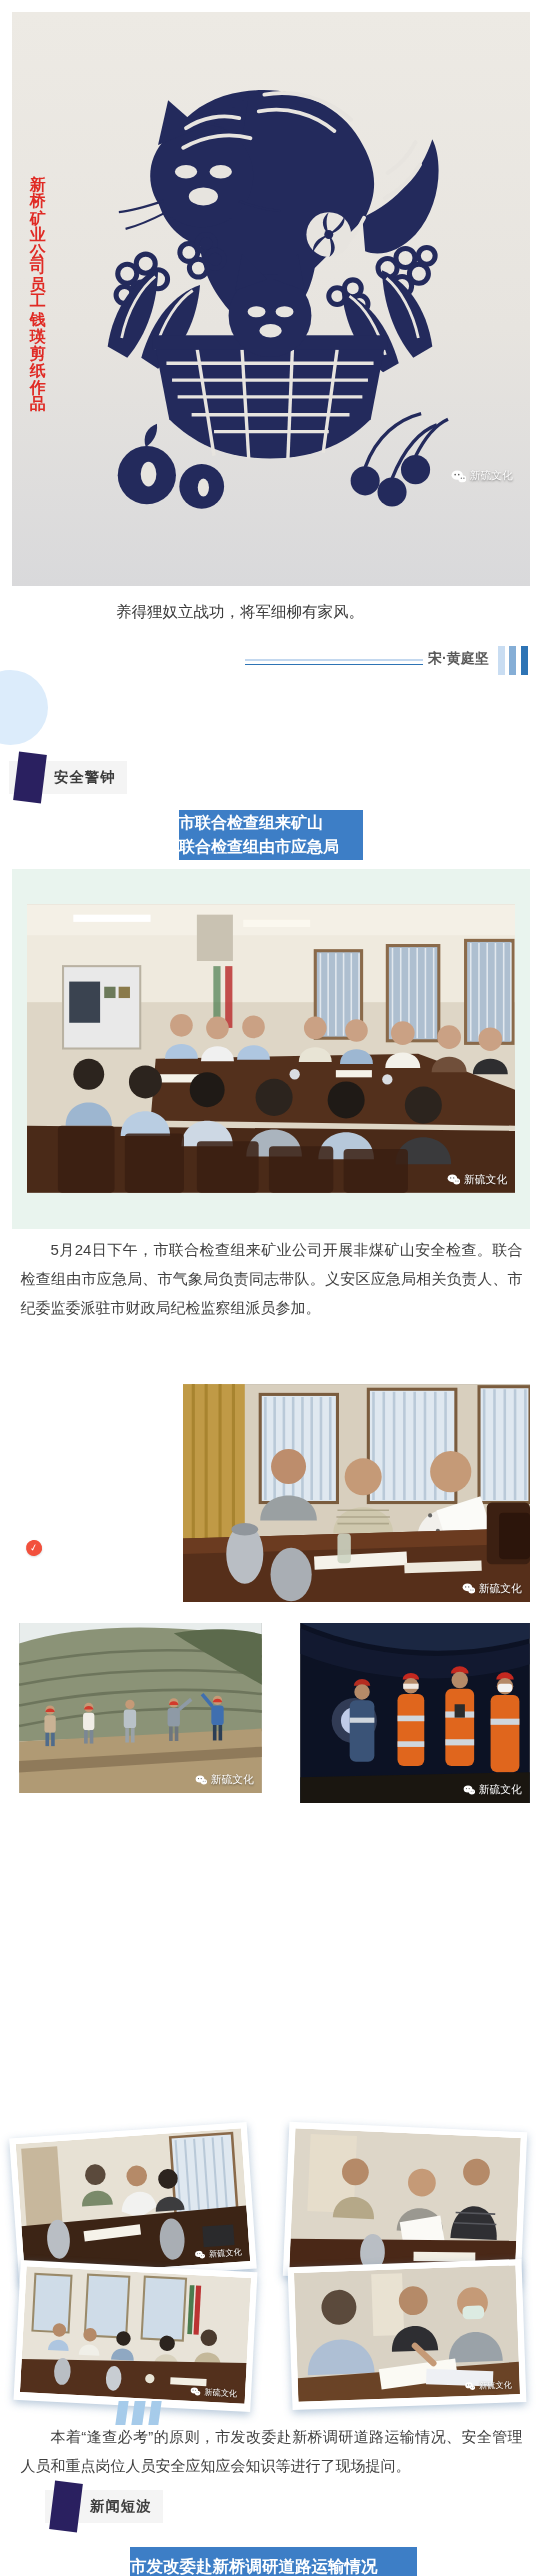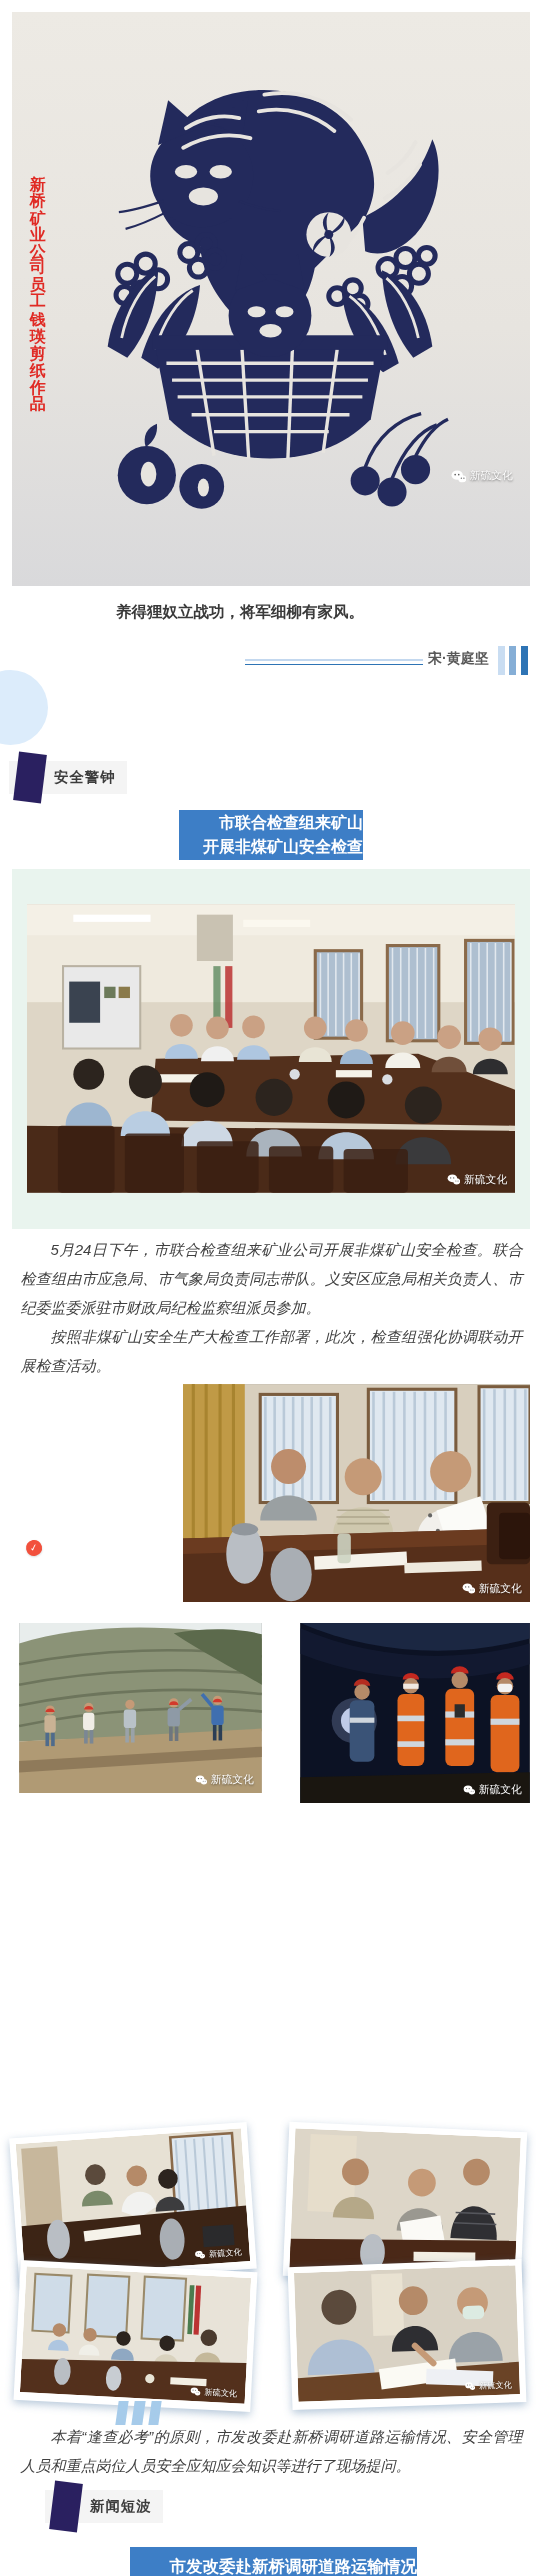--- a/index.html
+++ b/index.html
@@ -14,21 +14,21 @@
     color:#e02a24;font-weight:bold;font-size:16px;letter-spacing:17px;
     font-family:"Liberation Serif","DejaVu Serif",serif;}
 
   
   .wm{position:absolute;right:8.2px;bottom:6.2px;display:flex;align-items:center;gap:3.6px;
     color:#ffffff;font-size:10.8px;text-shadow:0 0.5px 2.1px rgba(0,0,0,.5);white-space:nowrap;}
   .wm svg{display:block;}
 
   
   .poem{position:absolute;left:0;width:480px;text-align:center;color:#3a3a3a;
-    font-weight:bold;font-size:15.5px;}
+    font-weight:normal;font-size:15.5px;}
   .poem.l1{top:602px;} .poem.l2{top:637px;}
   .attr-row{position:absolute;left:0;top:650px;width:543px;height:26px;text-align:center;}
   .attr-lines{position:absolute;left:245px;top:9.3px;width:178px;}
   .attr-lines i{display:block;height:1.5px;margin-bottom:3.1px;}
   .attr-lines i.t{background:#c3d8ef;} .attr-lines i.b{background:#2e74b5;}
   .attr-name{position:absolute;left:428px;top:0;font-size:14px;font-weight:bold;color:#595959;}
   .attr-bars{position:absolute;left:498px;top:-4.1px;display:flex;gap:4.1px;height:29px;}
   .attr-bars i{display:block;width:7.2px;height:29px;}
   .attr-bars i:nth-child(1){background:#c9ddf2;}
   .attr-bars i:nth-child(2){background:#85aed6;}
@@ -39,21 +39,21 @@
 
   
   .sec-head{position:absolute;left:0;width:206px;height:52px;}
   .sec-head .box{position:absolute;left:9.3px;top:7.7px;width:118px;height:33px;background:#f4f4f4;}
   .sec-head .bar{position:absolute;left:15.5px;top:0;width:28px;height:49px;background:#2a2060;
     transform:rotate(7deg);}
   .sec-head .lbl{position:absolute;left:54px;top:7.7px;height:33px;line-height:33px;
     font-size:14.4px;font-weight:bold;color:#3c3c3c;letter-spacing:1px;}
   #sec1{top:753px;text-align:right;} #sec2{top:2482px;margin-left:36px;}
 
-  .title-box{position:absolute;background:#3d7ec6;color:#ffffff;font-weight:bold;text-align:right;}
+  .title-box{position:absolute;background:#3d7ec6;color:#ffffff;font-weight:bold;text-align:left;}
   #tbox1{left:179px;top:810px;width:184px;height:50px;font-size:16px;line-height:24px;padding-top:1px;box-sizing:border-box;}
   #tbox2{left:130px;top:2547px;width:287px;height:39px;font-size:16.5px;line-height:39px;}
 
   
   .mint{position:absolute;left:12.4px;width:518px;background:#e9f4ee;}
   #mint1{top:869px;height:360px;}
   .mint .ph{position:absolute;overflow:hidden;}
   #photo-meeting-wide{left:15px;top:35px;width:488px;height:289px;}
 
   
@@ -69,21 +69,21 @@
   #tilt1{left:14.4px;top:2130px;transform:rotate(-4deg);}
   #tilt2{left:286px;top:2127px;transform:rotate(2.5deg);}
   #tilt3{left:16.5px;top:2266px;transform:rotate(3deg);}
   #tilt4{left:290px;top:2263px;transform:rotate(-2deg);}
 
   .bars3{position:absolute;left:117px;top:2401px;display:flex;gap:6.2px;transform:skewX(-8deg);}
   .bars3 i{display:block;width:10.3px;height:24px;background:#a6cbea;}
 
   
   .paras{position:absolute;left:20.6px;width:502px;color:#404040;font-size:15px;line-height:29px;
-    text-align:justify;font-style:italic;}
+    text-align:justify;}
   .paras p{margin:0;text-indent:2em;}
   #parasA{top:1235px;} #parasB{top:1820px;} #parasC{top:2422px;}
 
   .check{position:absolute;left:26px;top:1540px;width:15.5px;height:15.5px;border-radius:50%;
     background:#f2503c;color:#fff;font-size:9.8px;font-weight:bold;text-align:center;line-height:15.5px;
     transform:rotate(-12deg);box-shadow:0 1px 2.1px rgba(0,0,0,.15);}
 </style>
 </head>
 <body>
 
@@ -246,21 +246,21 @@
   <div class="deco-circle"></div>
 
   <div class="sec-head" id="sec1">
     <span class="box"></span>
     <span class="bar"></span>
     <span class="lbl">安全警钟</span>
   </div>
 
   <div class="title-box" id="tbox1">
     <div>市联合检查组来矿山</div>
-    <div>开展非煤矿山安全检查</div>
+    <div>联合检查组由市应急局</div>
   </div>
 
   <div class="mint" id="mint1">
     <div class="ph" id="photo-meeting-wide">
       <svg width="488" height="289" viewBox="0 0 948 560">
         <rect width="948" height="560" fill="#ded6c6"></rect>
         <rect width="948" height="190" fill="#efeade"></rect>
         <rect x="0" y="0" width="948" height="60" fill="#f4f0e6"></rect>
         <rect x="90" y="20" width="150" height="14" fill="#ffffff"></rect>
         <rect x="420" y="30" width="130" height="14" fill="#fbf8ef"></rect>
@@ -342,21 +342,20 @@
             <circle cx="20" cy="16" r="1.2" fill="#555"></circle>
             <circle cx="25" cy="16" r="1.2" fill="#555"></circle>
           </svg>
         <i style="font-style:normal">新硫文化</i>
       </span>
     </div>
   </div>
 
   <div class="paras" id="parasA">
     <p>5月24日下午，市联合检查组来矿业公司开展非煤矿山安全检查。联合检查组由市应急局、市气象局负责同志带队。义安区应急局相关负责人、市纪委监委派驻市财政局纪检监察组派员参加。</p>
-    <p>按照非煤矿山安全生产大检查工作部署，此次，检查组强化协调联动开展检查活动。</p>
   </div>
 
   <span class="check">✓</span>
 
   <div class="ph" id="photo-three-men">
     <svg width="347" height="218" viewBox="0 0 674 423">
       <rect width="674" height="423" fill="#d8cfbe"></rect>
       <rect x="0" y="0" width="120" height="423" fill="#c09a46"></rect>
       <g stroke="#a8842f" stroke-width="6">
           <path d="M20,0 V423 M45,0 V423 M72,0 V423 M98,0 V423"></path>

